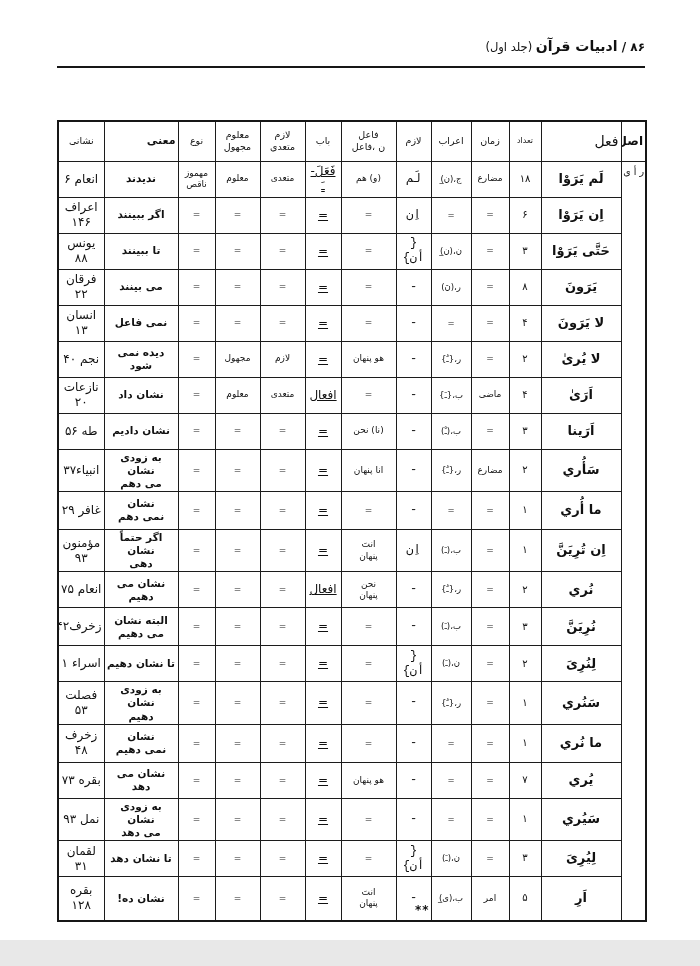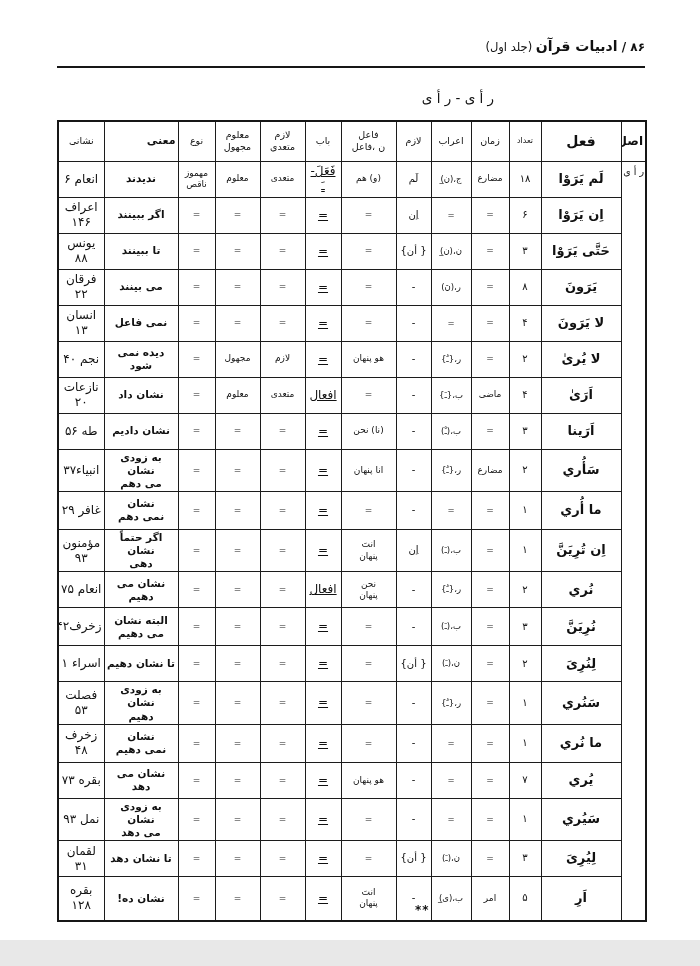--- a/index.html
+++ b/index.html
@@ -40,29 +40,29 @@
   .verb-table tbody tr:nth-child(9),
   .verb-table tbody tr:nth-child(10),
   .verb-table tbody tr:nth-child(11),
   .verb-table tbody tr:nth-child(13),
   .verb-table tbody tr:nth-child(15),
   .verb-table tbody tr:nth-child(16),
   .verb-table tbody tr:nth-child(18) { height:38px; }
   .verb-table tbody tr:nth-child(20) { height:44px; }
   th { font-weight:normal; font-size:9.5px; white-space:pre-line; }
   th.h-asl  { font-weight:bold; font-size:12px; }
-  th.h-fel  { font-weight:bold; font-size:14px; }
+  th.h-fel  { font-weight:normal; font-size:14px;text-align:right; }
   th.h-tedad{ font-size:8px; }
   th.h-mani { font-weight:bold; font-size:11px;text-align:right; }
   td.asl-cell { vertical-align:top; padding-top:4px; font-size:9.5px; white-space:nowrap;text-align:center; }
   td.c-fel   { font-weight:bold; font-size:13px; white-space:nowrap; }
   td.c-tedad { font-size:10px; }
   td.c-zaman { font-size:9px; }
   td.c-erab  { font-size:8.5px; }
-  td.c-amel  { font-size:10px; }
+  td.c-amel  { font-size:12px;font-family:Liberation Mono, monospace; }
   td.c-fael  { font-size:9px;  white-space:pre-line; }
   td.c-bab   { font-size:12px;  white-space:pre-line;text-decoration:underline; }
   td.c-lazem, td.c-malum, td.c-no { font-size:9px; white-space:pre-line; }
   td.c-mani  { font-size:10.5px; font-weight:bold; white-space:pre-line; }
   td.c-neshani { font-size:12px; white-space:pre-line; }
   
   .footnote-mark {
     position:absolute; top:903px; left:415px; font-size:12px;
     letter-spacing:1px; font-weight:bold;
   }
@@ -71,21 +71,20 @@
 <body>
 
 <div class="page">
 
   <div class="header-info">
     <span class="page-number">۸۶</span><span class="page-number"> / </span><span class="book-title">ادبیات قرآن</span><span class="volume"> (جلد اول)</span>
   </div>
 
   <div class="header-rule"></div>
 
-  <div class="page-title">ر أ ى - ر أ ى</div>
 
   <table class="verb-table">
     <colgroup>
       <col style="width:25px">
         <col style="width:80px">
         <col style="width:32px">
       <col style="width:38px">
         <col style="width:40px">
         <col style="width:35px">
       <col style="width:55px">

